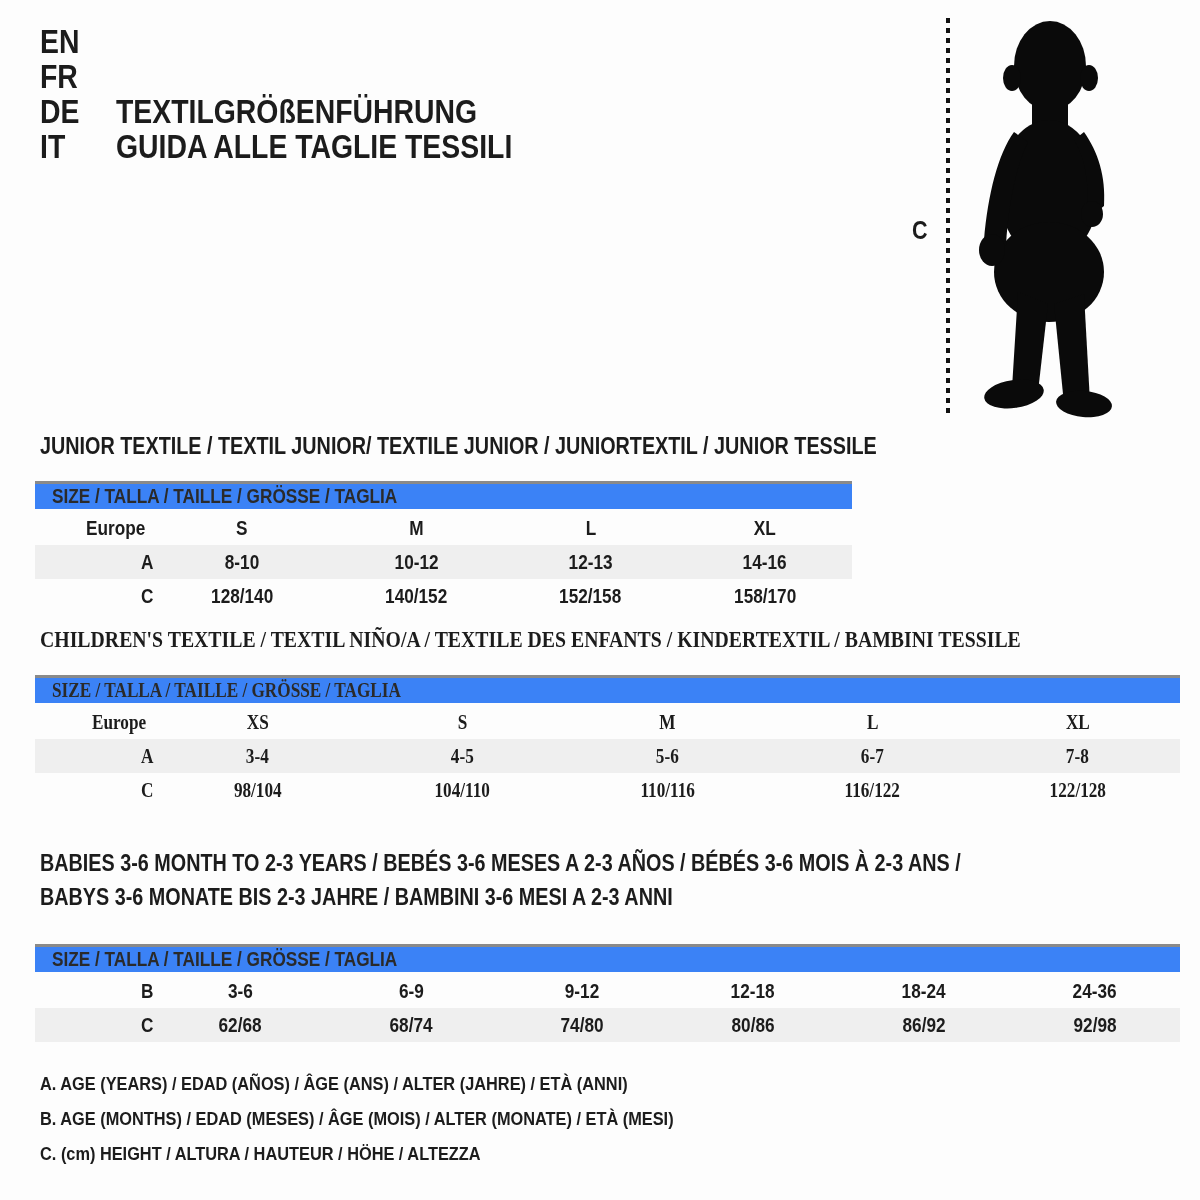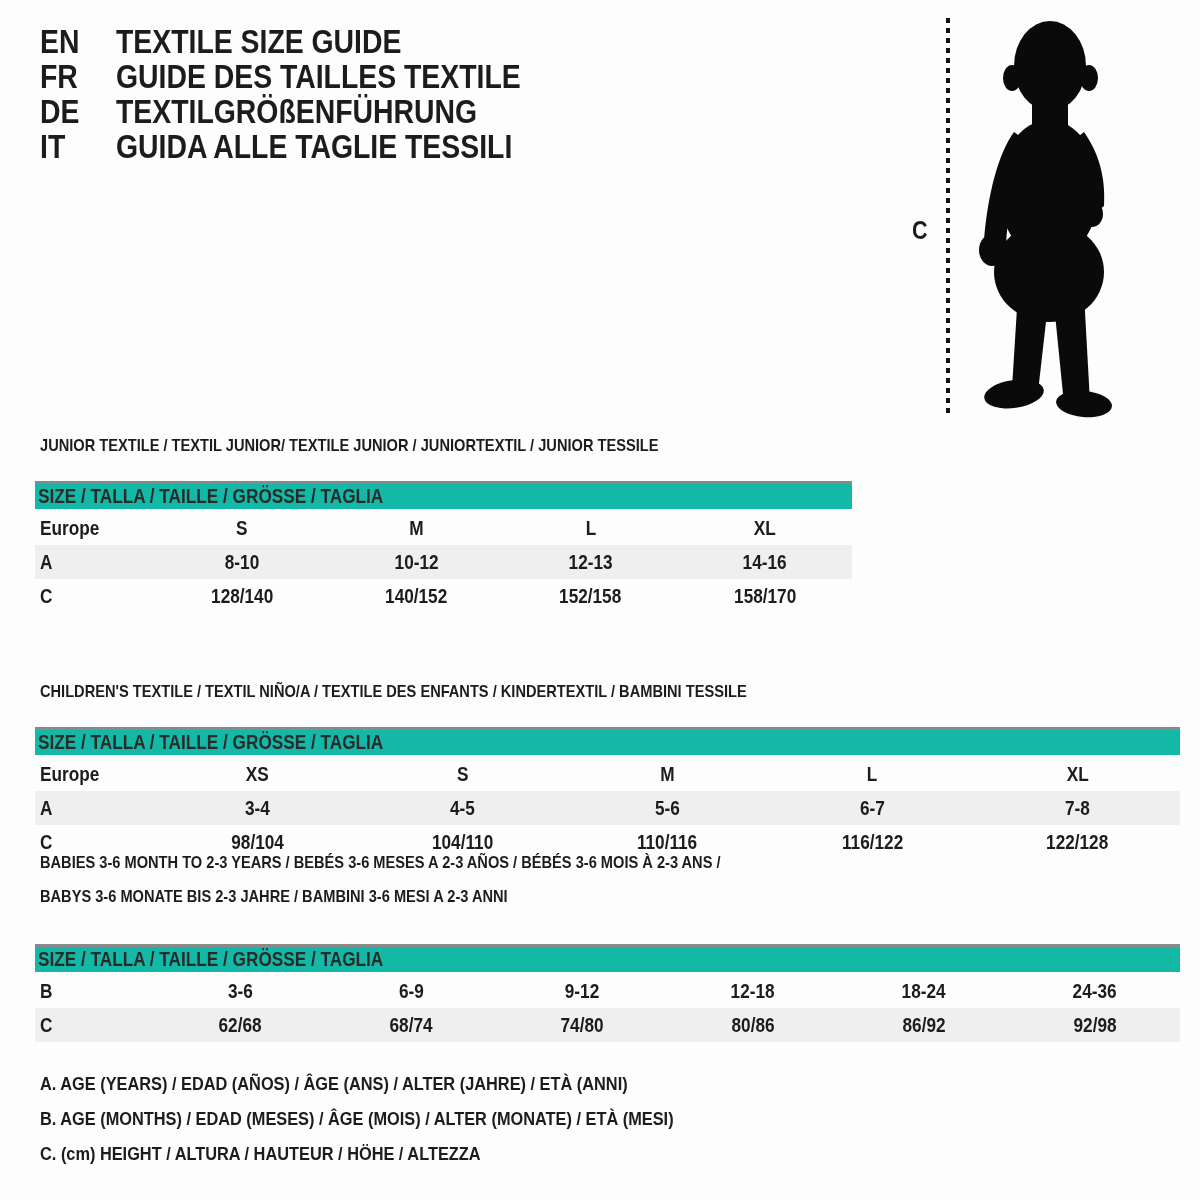--- a/index.html
+++ b/index.html
@@ -27,54 +27,52 @@
   .height-line {
     position:absolute; left:946px; top:18px; width:4px; height:400px;
     background:repeating-linear-gradient(to bottom, #111 0 5px, transparent 5px 10px);
   }
   .height-label { position:absolute; left:912px; top:216px; font-size:25px; }
   .silhouette { position:absolute; left:962px; top:14px; }
 
   
   .section { position:absolute; left:35px; }
   #sec-junior { top:434px; width:817px; }
-  #sec-children { top:680px; width:1145px; }
+  #sec-children { top:628px; width:1145px;font-family:Liberation Serif, serif; }
   #sec-babies { top:846px; width:1145px; }
-  .sec-heading { font-size:17px; line-height:24px; margin-left:5px; margin-bottom:23px; }
+  .sec-heading { font-size:23px; line-height:24px; margin-left:5px; margin-bottom:23px; }
   #sec-babies .sec-heading { line-height:34px; margin-bottom:30px; }
 
   .size-bar {
-    height:28px; background:#14b8a6; border-top:3px solid #8a8a8a;
-    font-size:20px; line-height:24px; padding-left:3px; color:#2a2a2a;
+    height:28px; background:#3b82f6; border-top:3px solid #8a8a8a;
+    font-size:20px; line-height:24px; padding-left:17px; color:#2a2a2a;
   }
 
   table.size-table { width:100%; border-collapse:collapse; table-layout:fixed; margin-top:2px; font-size:20px; }
   table.size-table td { height:34px; text-align:center; vertical-align:middle; padding:0; }
-  table.size-table td.lbl { text-align:left; padding-left:5px;margin-left:17px; }
+  table.size-table td.lbl { text-align:right; padding-left:5px;margin-left:17px; }
   tr.shaded { background:#efefef; }
 
   col.c-lbl { width:120px; }
 
   
   .legend { position:absolute; left:40px; top:1066px; }
   .legend-line { font-size:19px; line-height:35px; }
 </style>
 </head>
 <body>
 
 <div class="page">
 
   <div class="langs">
     <div class="lang-row">
       <span class="lang-code"><span class="cond">EN</span></span>
-      <span class="lang-title"><span class="cond">TEXTILE SIZE GUIDE</span></span>
     </div>
     <div class="lang-row">
       <span class="lang-code"><span class="cond">FR</span></span>
-      <span class="lang-title"><span class="cond">GUIDE DES TAILLES TEXTILE</span></span>
     </div>
     <div class="lang-row">
       <span class="lang-code"><span class="cond">DE</span></span>
       <span class="lang-title"><span class="cond">TEXTILGRÖßENFÜHRUNG</span></span>
     </div>
     <div class="lang-row">
       <span class="lang-code"><span class="cond">IT</span></span>
       <span class="lang-title"><span class="cond">GUIDA ALLE TAGLIE TESSILI</span></span>
     </div>
   </div>

